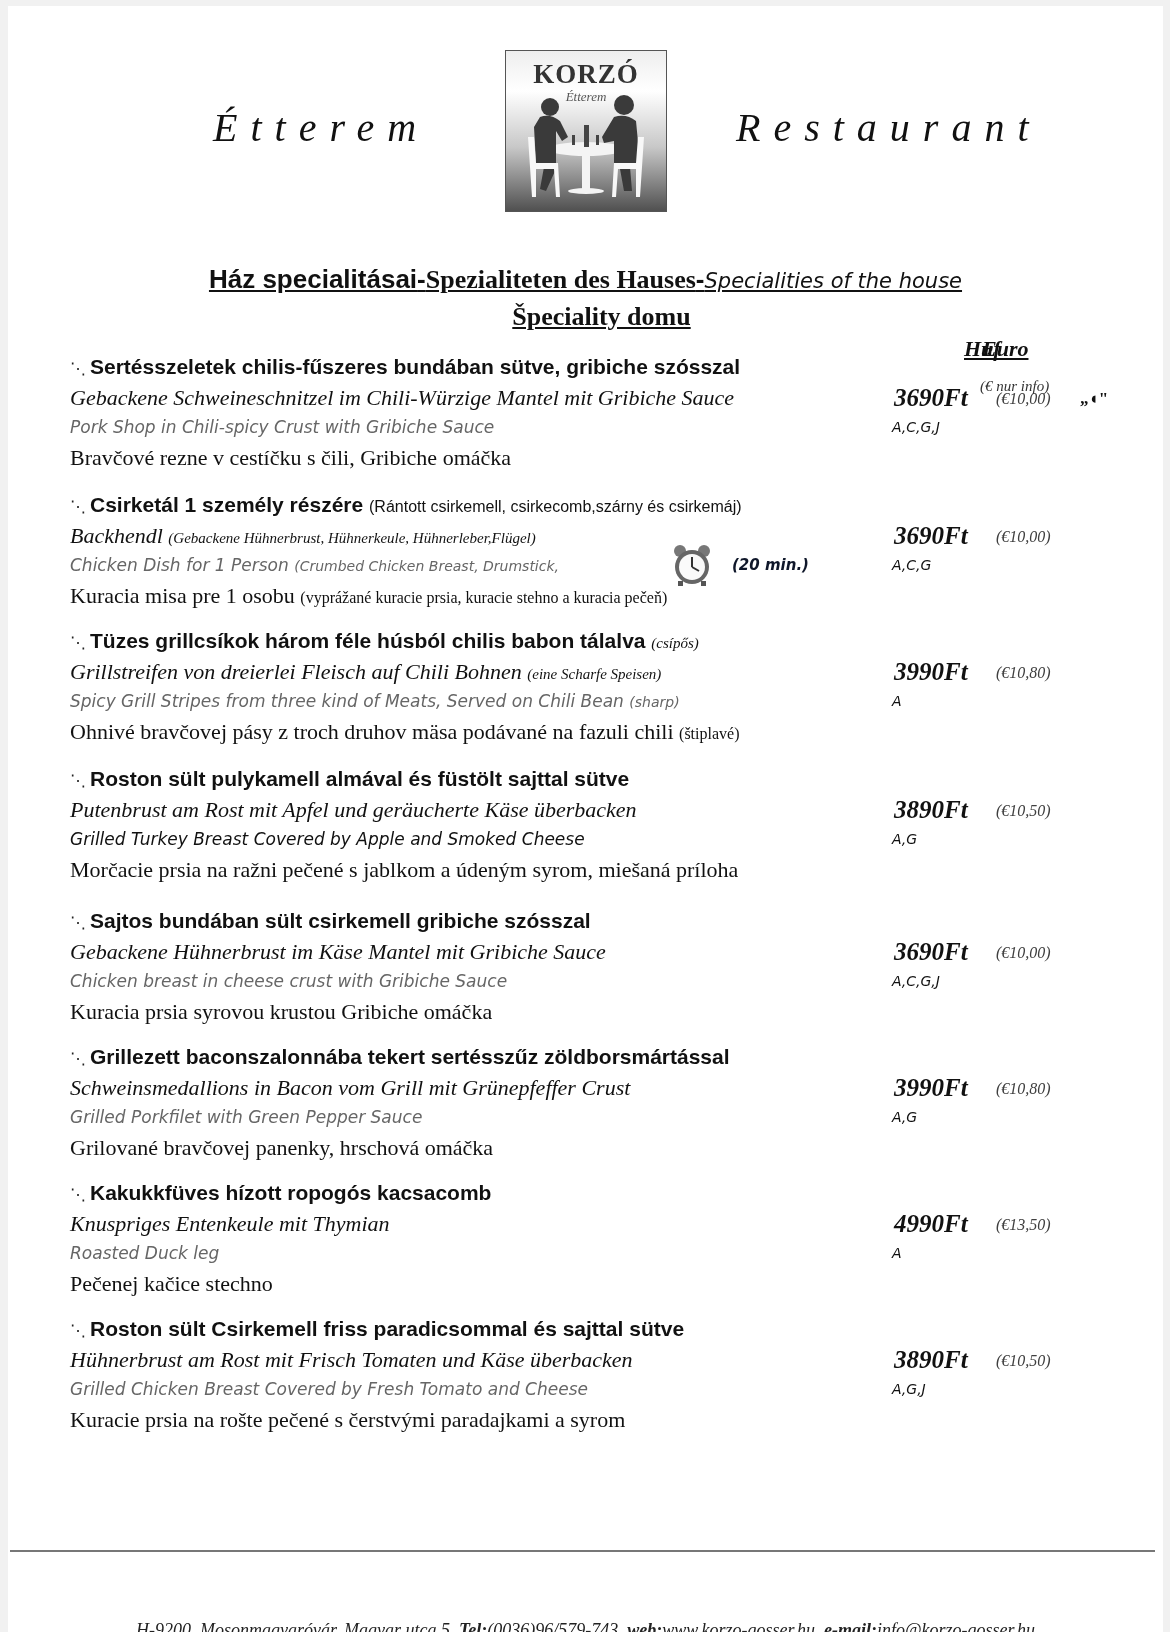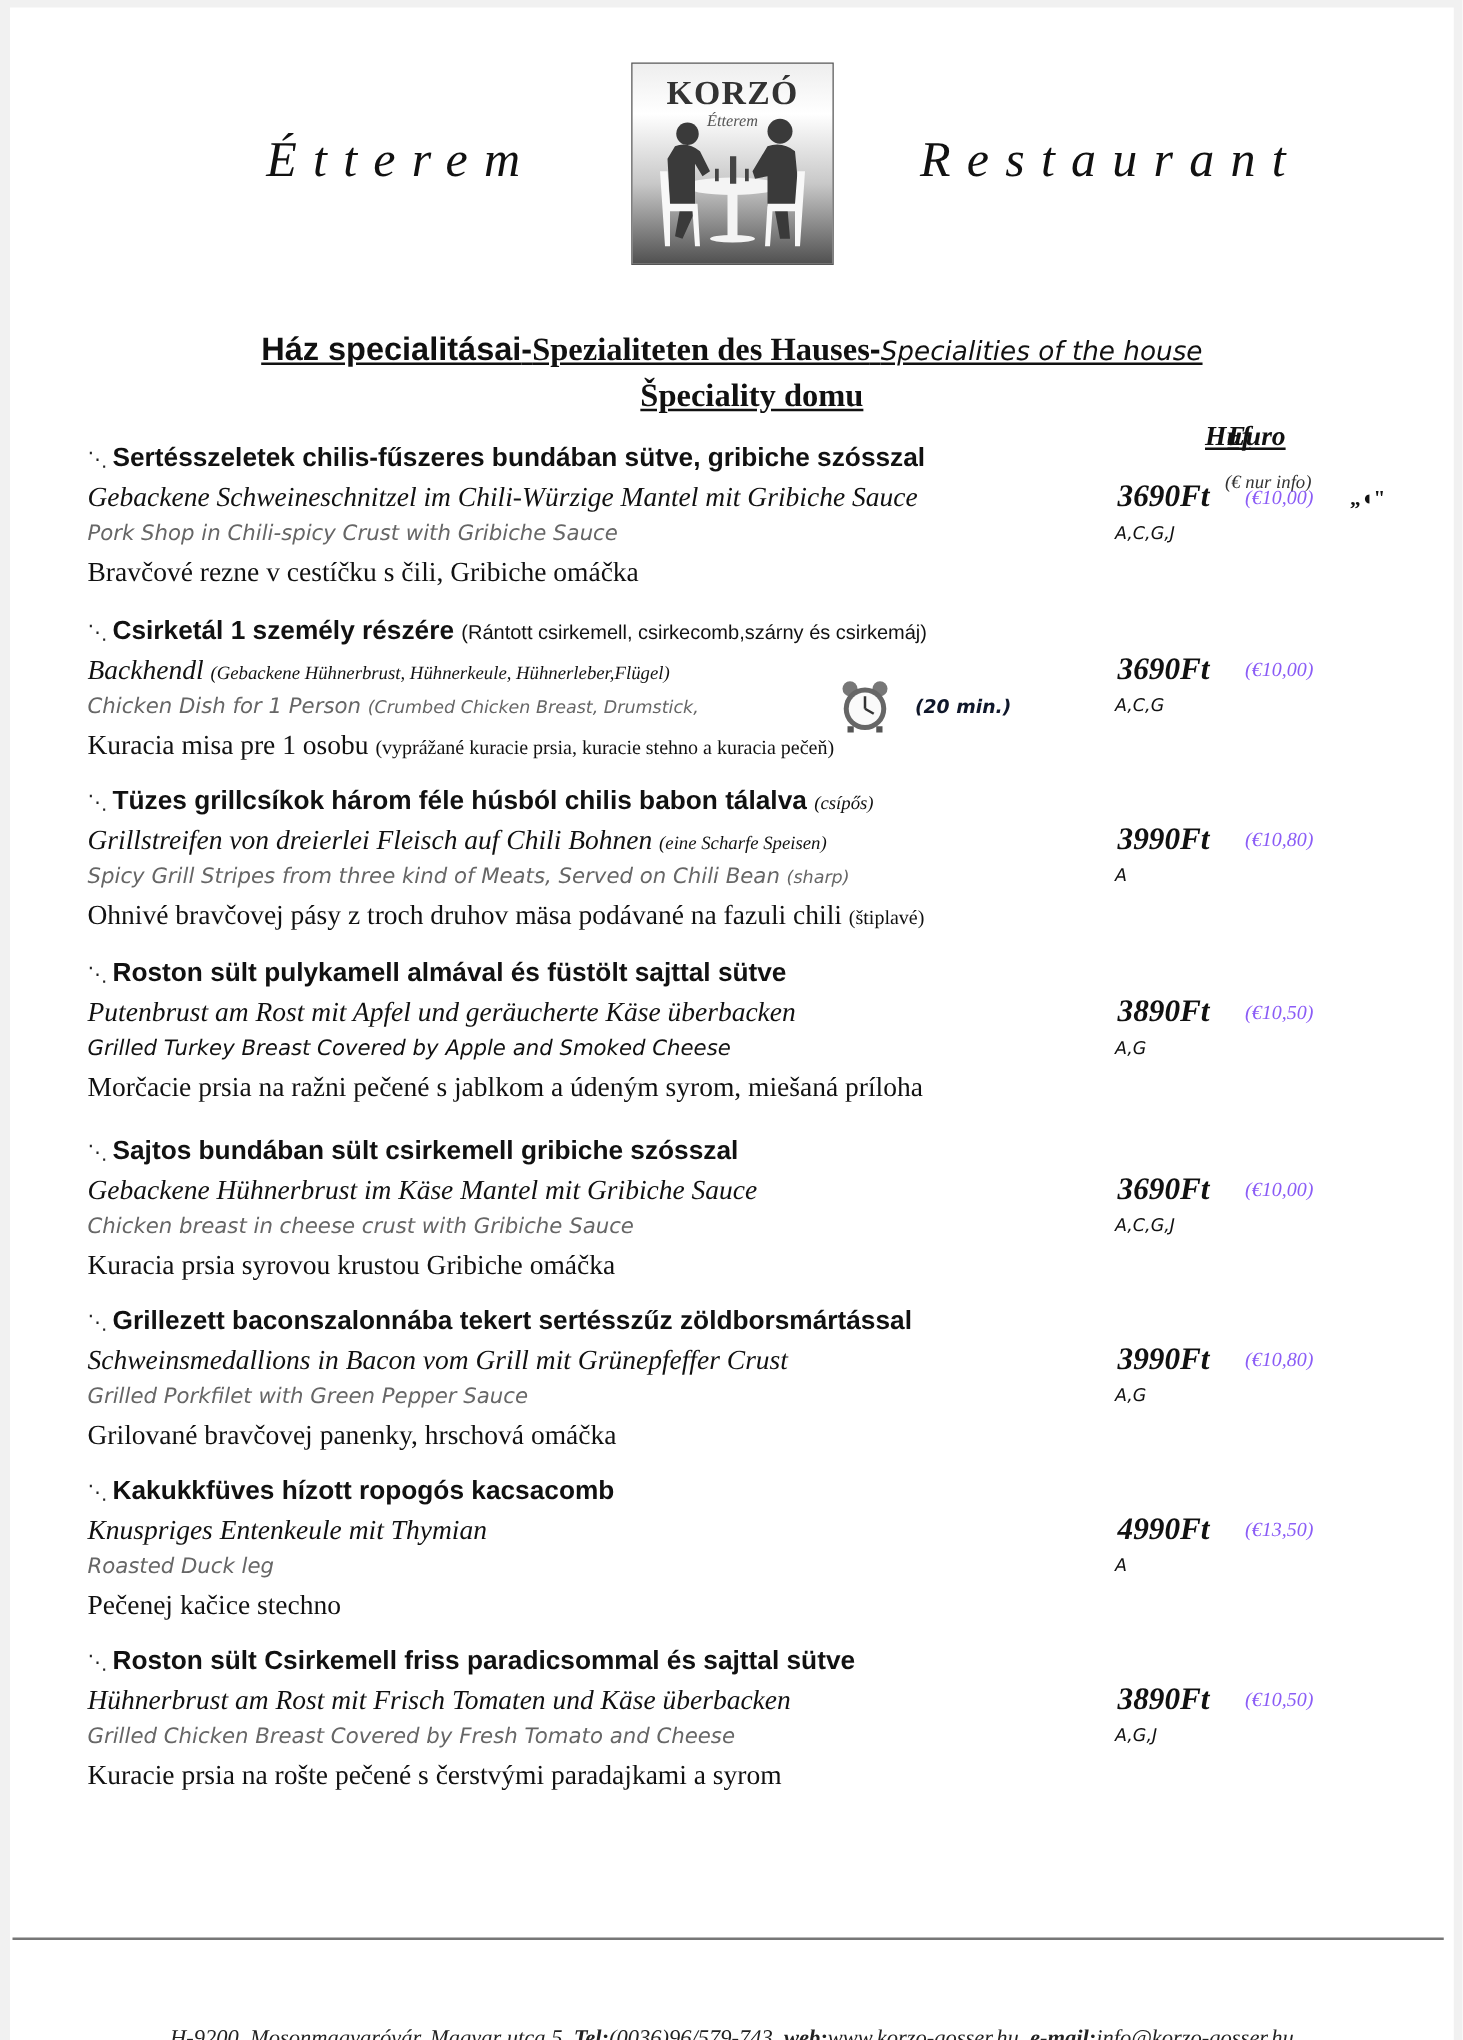--- a/index.html
+++ b/index.html
@@ -26,21 +26,21 @@
   .l1 .extra { font-weight:normal; font-size:16px; }
   .l1 .extra-it { font-weight:normal; font-style:italic; font-family:"Liberation Serif", serif; font-size:15px; }
   .l2 { font-family:"Liberation Serif", serif; font-style:italic; font-size:22px; height:31px; line-height:31px; white-space:nowrap; }
   .l2 .small { font-size:15px; }
   .l3 { font-family:"DejaVu Sans", sans-serif; font-style:italic; font-size:17px; color:#666; height:29px; line-height:29px; white-space:nowrap; position:relative; }
   .l3.dark { color:#111; }
   .l3 .small { font-size:14px; }
   .l4 { font-family:"Liberation Serif", serif; font-size:22px; height:31px; line-height:31px; white-space:nowrap; }
   .l4 .small { font-size:16px; }
   .price { position:absolute; left:824px; top:30px; font-family:"Liberation Serif", serif; font-style:italic; font-weight:bold; font-size:25px; line-height:31px; }
-  .eur { position:absolute; left:926px; top:30px; font-family:"Liberation Serif", serif; font-style:italic; font-size:16px; line-height:33px; color:#8b5cf6; }
+  .eur { position:absolute; left:926px; top:30px; font-family:"Liberation Serif", serif; font-style:italic; font-size:16px; line-height:33px; color:#404040; }
   .allergen { position:absolute; left:822px; top:62px; font-family:"DejaVu Sans", sans-serif; font-style:italic; font-size:14px; line-height:26px; color:#111; }
   .flag { position:absolute; left:1010px; top:30px; font-size:17px; font-weight:bold; line-height:33px; }
   .clock { position:absolute; left:600px; top:-8px; width:44px; height:44px; }
   .time { position:absolute; left:662px; top:0; font-family:"DejaVu Sans", sans-serif; font-style:italic; font-weight:bold; font-size:15px; color:#0f172a; }
   .footer-line { position:absolute; left:2px; right:8px; top:1544px; height:2px; background:#777; }
   .footer { position:absolute; left:0; width:1155px; top:1614px; text-align:center; font-family:"Liberation Serif", serif; font-style:italic; font-size:18px; color:#222; }
   .footer b { font-weight:bold; }
 </style>
 </head>
 <body>

